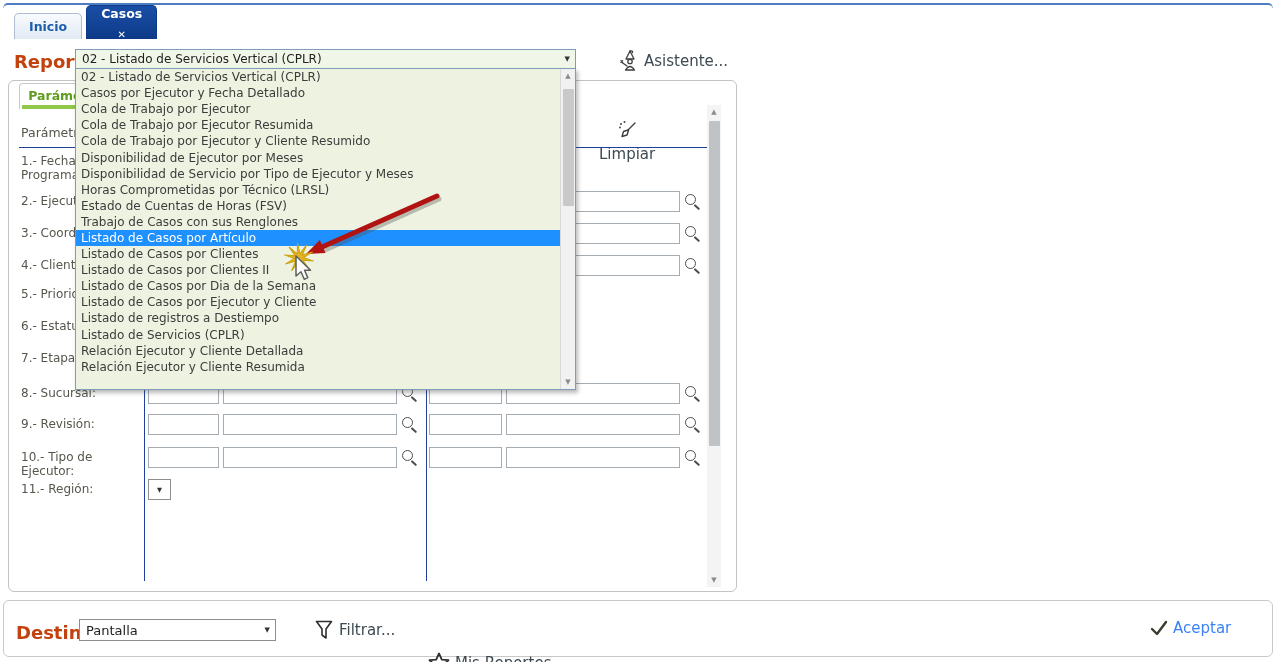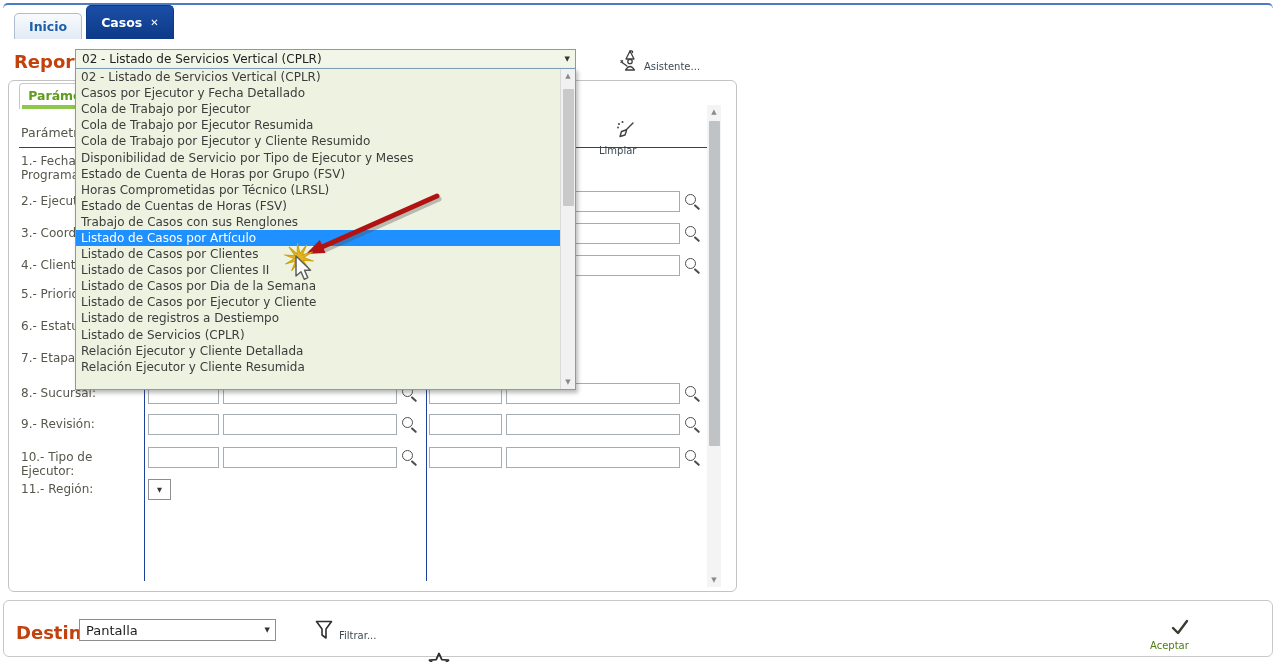--- a/index.html
+++ b/index.html
@@ -11,33 +11,33 @@
   .top-accent { position:absolute; left:3px; top:3px; width:1270px; height:5px;
                 border-top:2px solid #4d7cc0; border-left:1px solid #9fbbdc; border-right:1px solid #9fbbdc;
                 border-radius:6px 6px 0 0; }
 
   
   .tabstrip { position:absolute; left:14px; top:10px; height:29px; display:flex; align-items:flex-end; z-index:5; }
   .tab { height:26px; padding:0 14px; display:flex; align-items:center; gap:8px;
          border:1px solid #aebdd0; border-bottom:none; border-radius:5px 5px 0 0;
          font-size:12.5px; font-weight:bold; cursor:default; }
   .tab.inactive { background:linear-gradient(#f8fbfe,#e2eaf4); color:#1c5eaa; margin-right:4px; }
-  .tab.active { height:34px; background:linear-gradient(#1a4ea6,#0d3a88); border-color:#0d3a88; color:#fff; }
+  .tab.active { height:34px; background:linear-gradient(#1a4ea6,#0d3a88); border-color:#0d3a88; color:#fff;flex-direction:column; }
   .tab .close { font-size:10px; font-weight:bold; color:#fff; cursor:pointer; }
 
   
   .report-row { position:absolute; left:0; top:46px; width:100%; height:26px; }
   .field-label { font-size:18px; color:#c2410c;font-weight:bold; }
   .report-label { position:absolute; left:14px; top:5px; }
   .select { border:1px solid #7f9db9; background:#f1f7e8; position:absolute; height:20px;
             font-size:12px; color:#222; display:flex; align-items:center; padding-left:6px; cursor:default; }
   .select .caret { position:absolute; right:5px; top:50%; transform:translateY(-50%);
                    font-size:7px; color:#333; }
   .report-select { left:75px; top:3px; width:501px; }
-  .toolbtn { position:absolute; display:flex; align-items:flex-end; gap:5px; font-size:10px;
+  .toolbtn { position:absolute; display:flex; align-items:center; gap:5px; font-size:15px;
              color:#3e4a52; cursor:pointer; }
   .assistant-btn { left:620px; top:50px; }
 
   
   .main-panel { position:absolute; left:8px; top:80px; width:729px; height:512px;
                 border:1px solid #c3c3c3; border-radius:6px; background:#fff; }
   .param-tab { position:absolute; left:10px; top:2px; width:100px; height:26px;
                border:1px solid #c9c9c9; border-bottom:none; border-radius:4px 4px 0 0;
                text-align:center; font-size:12.5px; font-weight:bold; color:#5f9c1f; padding-top:4px; }
   .param-tab .greenbar { position:absolute; left:2px; right:2px; bottom:0; height:4px; background:#8fc748; }
@@ -90,21 +90,21 @@
   .dd-item.selected { background:#1e90ff; color:#fff; }
   .dd-sb { right:0; top:0; width:15px; height:320px; background:#f1f1f1; border-left:1px solid #d9d9d9; }
   .dd-sb .thumb { top:20px; height:117px; background:#c9c9c9; }
 
   
   .footer { position:absolute; left:3px; top:600px; width:1270px; height:57px;
             border:1px solid #c8c8c8; border-radius:6px; background:#fff; }
   .dest-label { position:absolute; left:12px; top:21px; }
   .dest-select { left:75px; top:18px; width:197px; height:22px; background:#fff; border-color:#8e8e8e; font-size:13px; }
   .filter-btn { left:310px; top:18px; } .myreports-btn { left:424px; top:18px;margin-top:33px; }
-  .accept-btn { left:1146px; top:18px; color:#4d7c0f;flex-direction:column; }
+  .accept-btn { left:1146px; top:18px; color:#3b82f6; }
   .icon { display:inline-block; }
 
   .overlay-svg { position:absolute; left:0; top:0; z-index:60; pointer-events:none; }
 </style>
 </head>
 <body>
 
 <div class="page">
 
   <div class="top-accent"></div>
@@ -270,24 +270,24 @@
         <div class="dd-item">
           <span>Cola de Trabajo por Ejecutor</span>
         </div>
         <div class="dd-item">
           <span>Cola de Trabajo por Ejecutor Resumida</span>
         </div>
         <div class="dd-item">
           <span>Cola de Trabajo por Ejecutor y Cliente Resumido</span>
         </div>
         <div class="dd-item">
+          <span>Disponibilidad de Ejecutor por Meses</span>
+        </div>
+        <div class="dd-item">
           <span>Disponibilidad de Servicio por Tipo de Ejecutor y Meses</span>
-        </div>
-        <div class="dd-item">
-          <span>Estado de Cuenta de Horas por Grupo (FSV)</span>
         </div>
         <div class="dd-item">
           <span>Horas Comprometidas por Técnico (LRSL)</span>
         </div>
         <div class="dd-item">
           <span>Estado de Cuentas de Horas (FSV)</span>
         </div>
         <div class="dd-item">
           <span>Trabajo de Casos con sus Renglones</span>
         </div>

